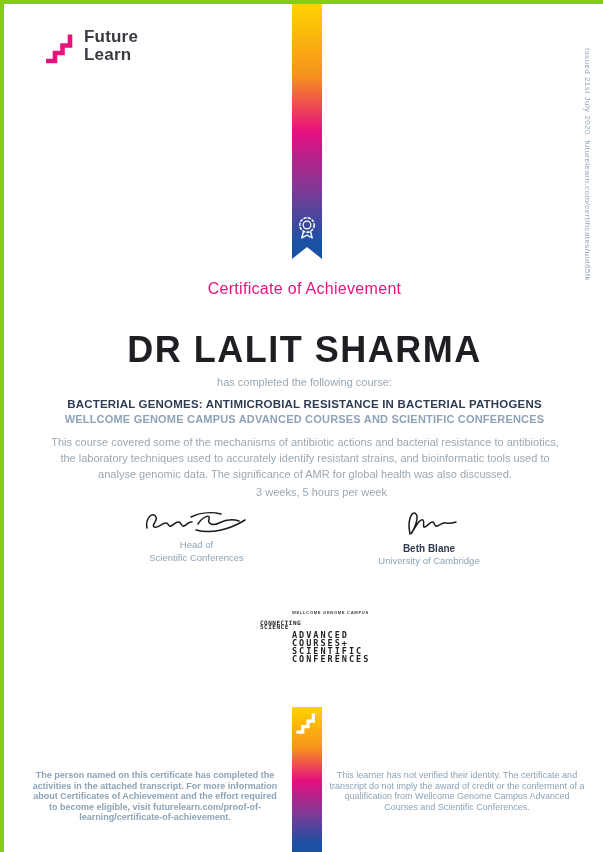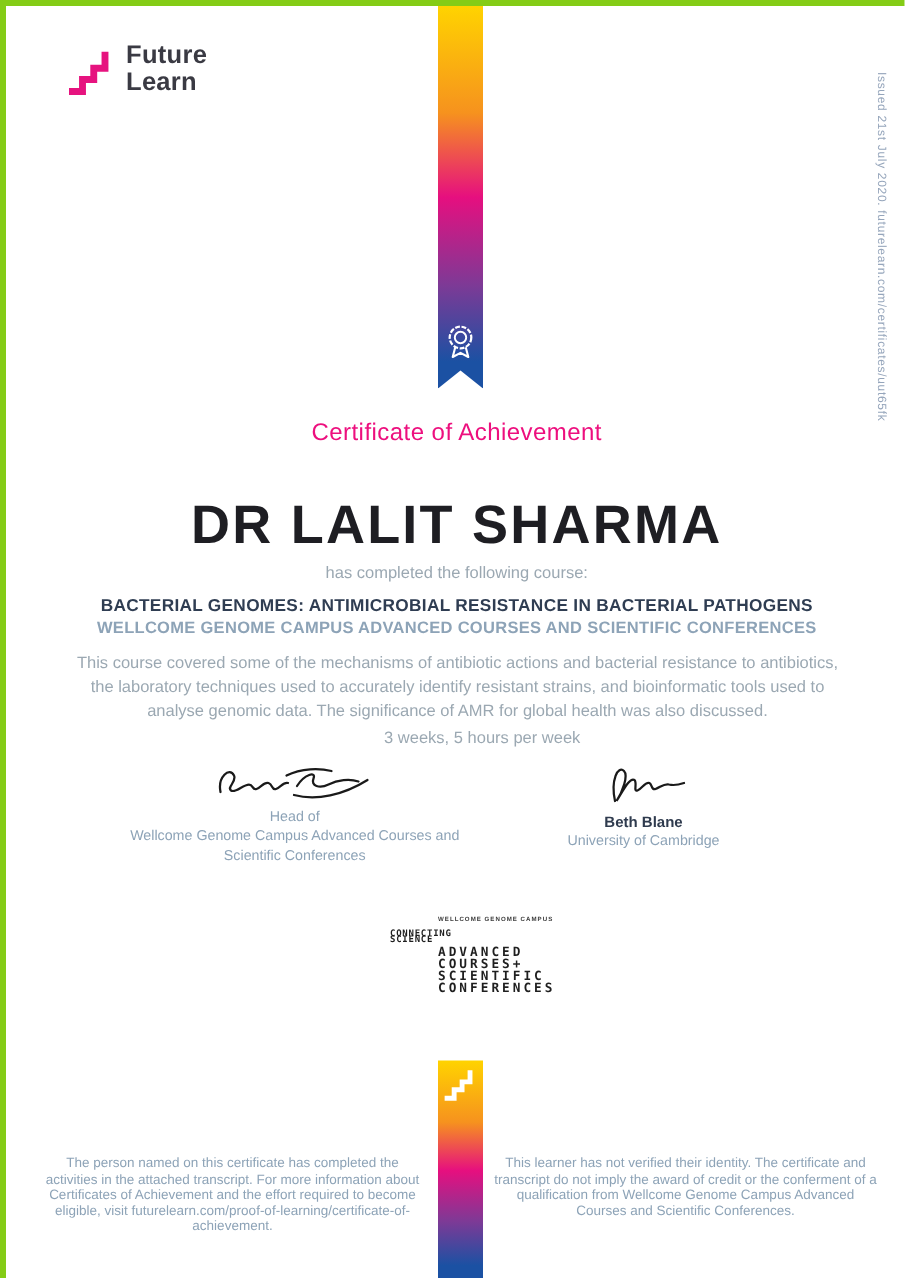--- a/index.html
+++ b/index.html
@@ -56,21 +56,21 @@
   
   .partner{position:absolute;left:256px;top:603px;width:130px;height:62px;color:#222;}
   .partner-campus{position:absolute;left:32px;top:4px;font-size:6px;transform:scale(.68);transform-origin:left top;letter-spacing:1px;font-weight:700;color:#3a3a3a;white-space:nowrap;}
   .glitch{position:absolute;left:0;top:12px;width:46px;height:14px;font-family:"DejaVu Sans Mono",monospace;font-weight:700;font-size:6px;letter-spacing:.5px;color:#1f1f1f;}
   .glitch span{position:absolute;left:0;white-space:nowrap;}
   .glitch .l1{top:0;}
   .glitch .l2{top:3.5px;}
   .partner-lines{position:absolute;left:32px;top:24px;font-family:"DejaVu Sans Mono",monospace;font-weight:700;font-size:8.5px;line-height:8px;letter-spacing:2px;color:#1f1f1f;white-space:nowrap;}
   
   .footnote{position:absolute;top:766px;font-size:9px;line-height:10.5px;color:var(--slate);text-align:center;}
-  .footnote-left{left:26px;width:250px;}
+  .footnote-left{left:26px;width:250px;font-weight:bold;}
   .footnote-right{left:324px;width:258px;}
 </style>
 </head>
 <body>
 
 <div id="certificate">
 
   <div class="fl-logo">
     <span>
       <svg width="34" height="32" viewBox="0 0 34 32">
@@ -107,21 +107,20 @@
       <svg width="115" height="32" viewBox="0 0 115 32">
         <g fill="none" stroke="#1a1a1a" stroke-width="1.5" stroke-linecap="round">
           <path d="M8 22 C6 12 14 5 17 11 C19 15 12 19 15 21 C18 23 23 17 27 17 C30 17 29 21 32 20 C35 19 37 15 40 16 C43 17 42 21 45 20 C48 19 50 15 53 16"></path>
           <path d="M59 18 C64 10 72 8 70 13 C68 18 74 20 80 17 C86 14 94 13 100 15"></path>
           <path d="M52 11 C62 6 74 6 82 8"></path>
           <path d="M57 24 C72 28 90 24 106 14"></path>
         </g>
       </svg>
     </span>
     <div class="sig-title-line">Head of</div>
-    <div class="sig-title-line">Wellcome Genome Campus Advanced Courses and</div>
     <div class="sig-title-line">Scientific Conferences</div>
   </div>
 
   <div class="sig-block sig-right">
     <span>
       <svg width="62" height="32" viewBox="0 0 62 32">
         <g fill="none" stroke="#1a1a1a" stroke-width="1.5" stroke-linecap="round">
           <path d="M12 28 C9 14 14 4 18 8 C21 11 17 22 13 28 C18 20 22 12 25 14 C27 16 24 22 27 21 C30 20 32 15 35 16 C37 17 36 21 39 20 C42 19 45 16 48 17 C52 18 55 17 58 16"></path>
         </g>
       </svg>

